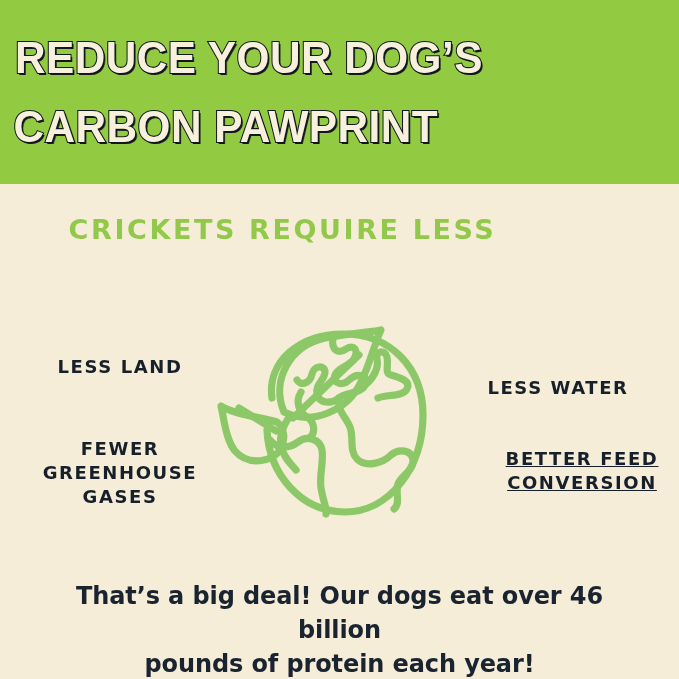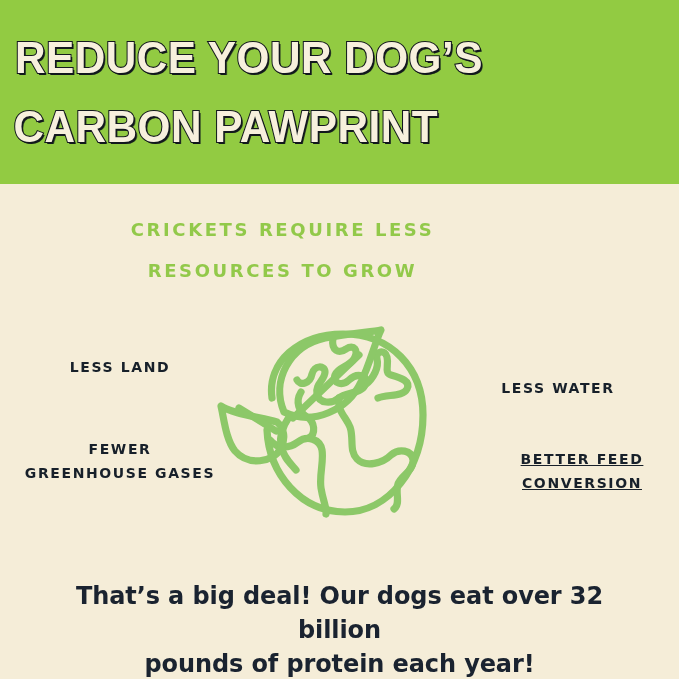--- a/index.html
+++ b/index.html
@@ -59,21 +59,21 @@
 
   
   .subtitle {
     position: absolute;
     left: 0;
     top: 209px;
     width: 565px;
     text-align: center;
     font-family: "DejaVu Sans", sans-serif;
     font-weight: 700;
-    font-size: 18px;
+    font-size: 27px;
     line-height: 41px;
     letter-spacing: 2.6px;
     color: #92c94a;
     text-transform: uppercase;
   }
   .subtitle .sl { display: block; }
 
   
   .globe-wrap {
     position: absolute;
@@ -82,21 +82,21 @@
     width: 250px;
     height: 210px;
   }
   .globe-wrap svg { display: block; width: 250px; height: 210px; }
 
   
   .side-label {
     position: absolute;
     font-family: "DejaVu Sans", sans-serif;
     font-weight: 700;
-    font-size: 14px;
+    font-size: 18px;
     line-height: 24px;
     letter-spacing: 1.6px;
     color: #17202a;
     text-transform: uppercase;
     text-align: center;
     white-space: pre-line;
   }
   .lbl-less-land        { left: 14px;  top: 355px; width: 212px; }
   .lbl-greenhouse       { left: 6px;   top: 437px; width: 228px; }
   .lbl-less-water       { left: 452px; top: 376px; width: 212px; }
@@ -123,21 +123,20 @@
 
 <div id="poster">
 
   <div class="banner">
     <div class="headline line1">REDUCE YOUR DOG’S</div>
     <div class="headline line2">CARBON PAWPRINT</div>
   </div>
 
   <div class="subtitle">
     <span class="sl">CRICKETS REQUIRE LESS</span>
-    <span class="sl">RESOURCES TO GROW</span>
   </div>
 
   <div class="globe-wrap">
     <svg viewBox="0 0 250 210" xmlns="http://www.w3.org/2000/svg">
       <g fill="none" stroke="#8cc868" stroke-width="7.2" stroke-linecap="round" stroke-linejoin="round">
 
         <path d="M 57 80
                  C 52 44, 84 16, 128 16
                  C 176 16, 208 50, 208 97
                  C 208 150, 174 194, 130 194
@@ -207,17 +206,17 @@
 
   <div class="side-label lbl-greenhouse">FEWER
 GREENHOUSE GASES</div>
 
   <div class="side-label lbl-less-water">LESS WATER</div>
 
   <div class="side-label lbl-feed-conversion">BETTER FEED
 CONVERSION</div>
 
   <div class="footnote">
-    <span class="fl">That’s a big deal! Our dogs eat over 32 billion</span>
+    <span class="fl">That’s a big deal! Our dogs eat over 46 billion</span>
     <span class="fl">pounds of protein each year!</span>
   </div>
 
 </div>
 
 </body></html>

